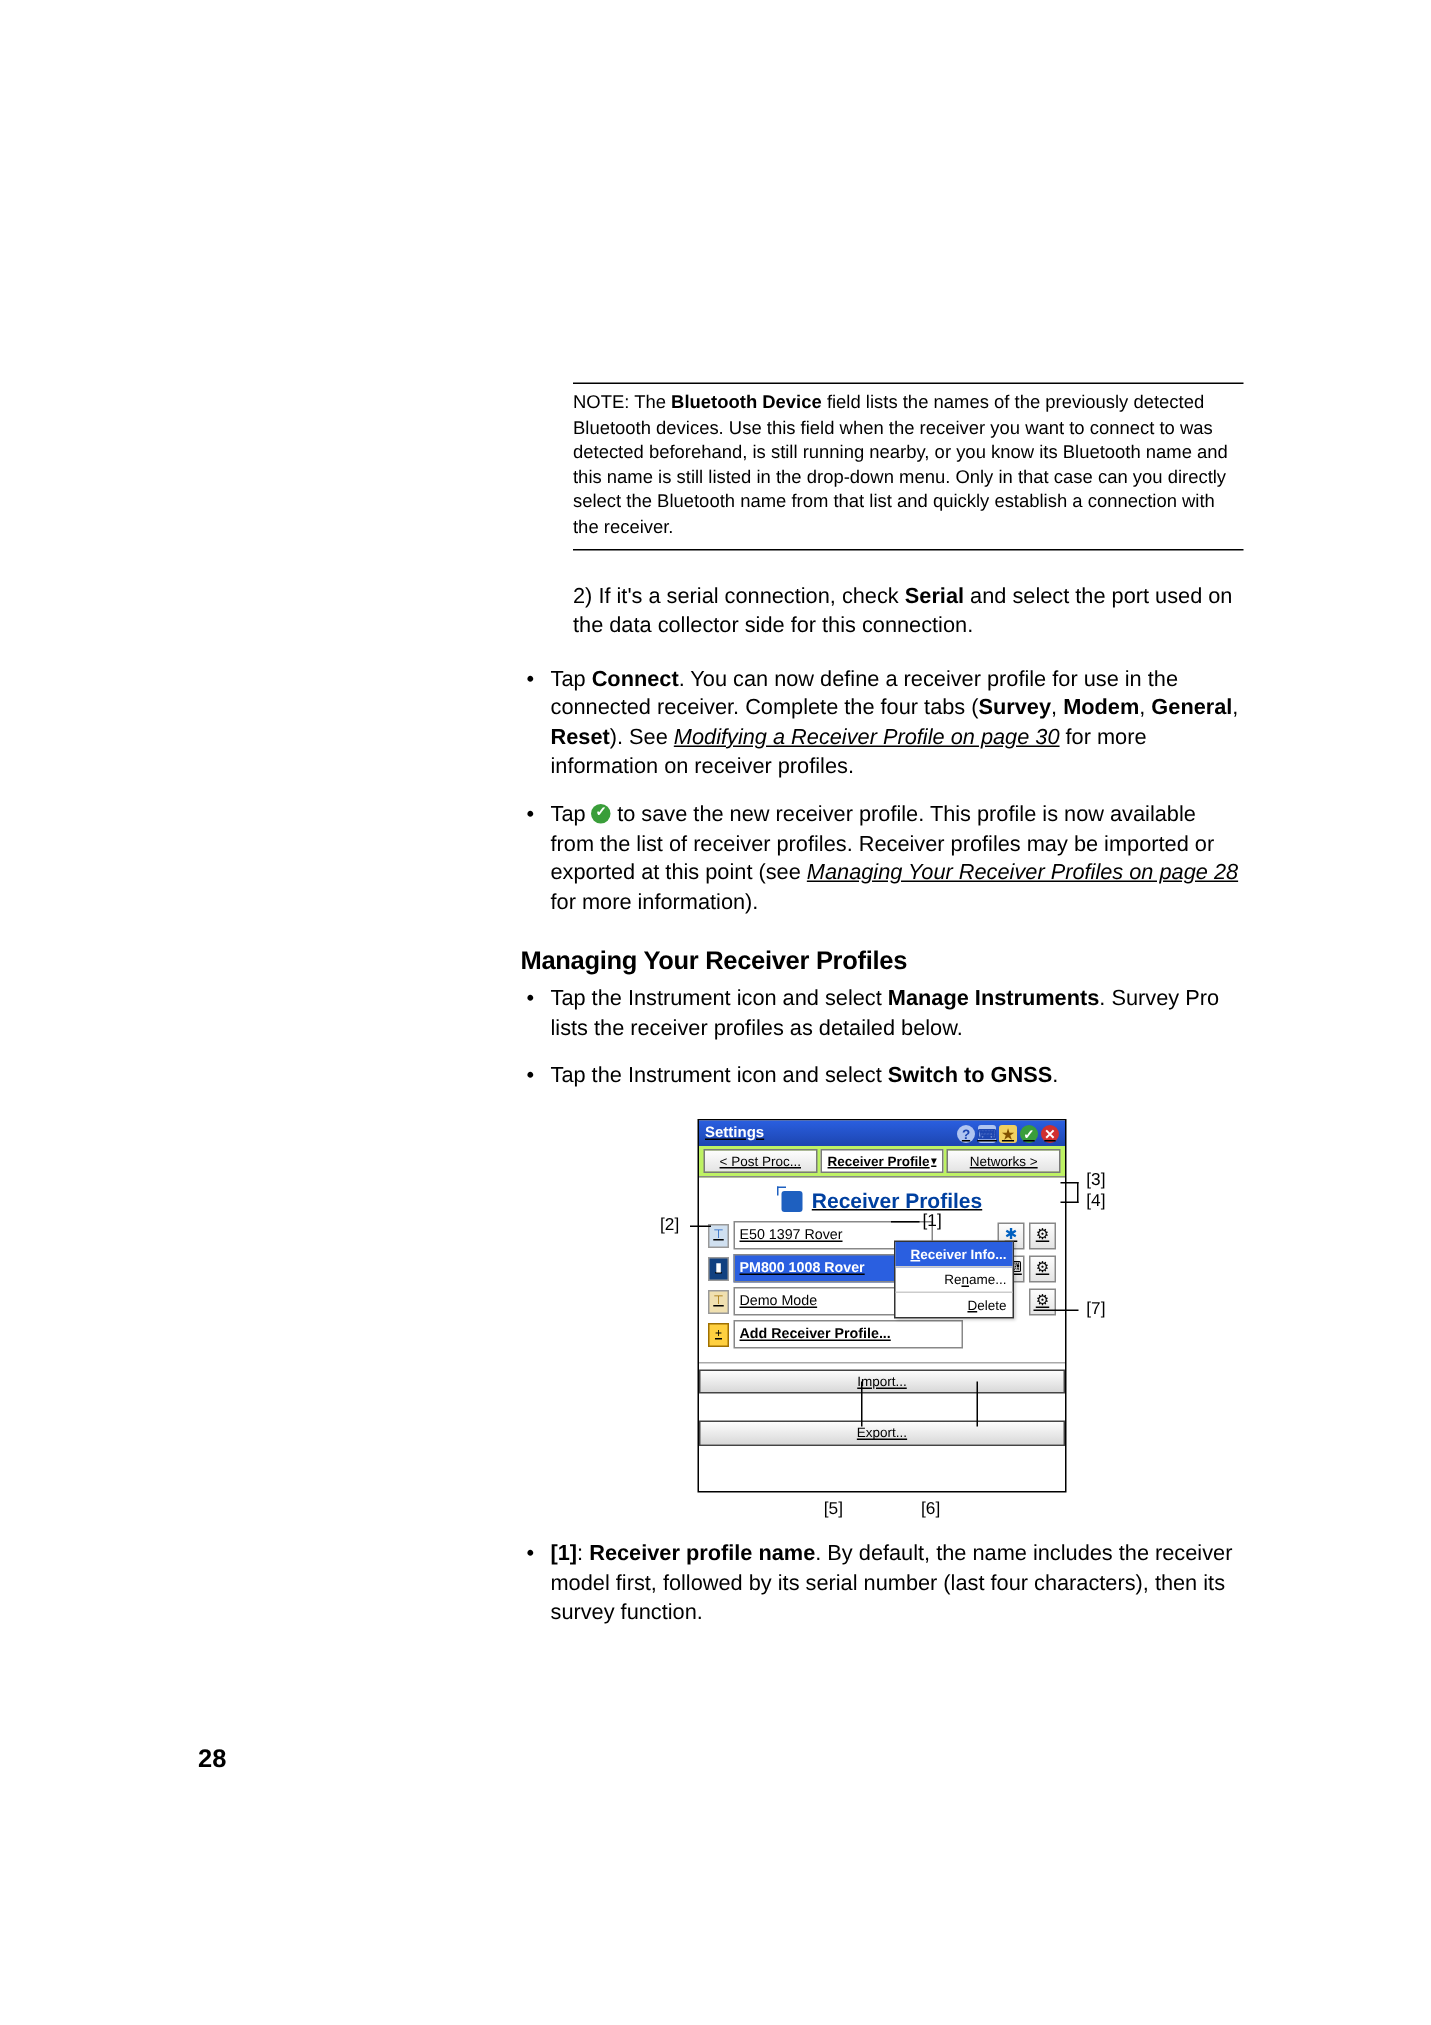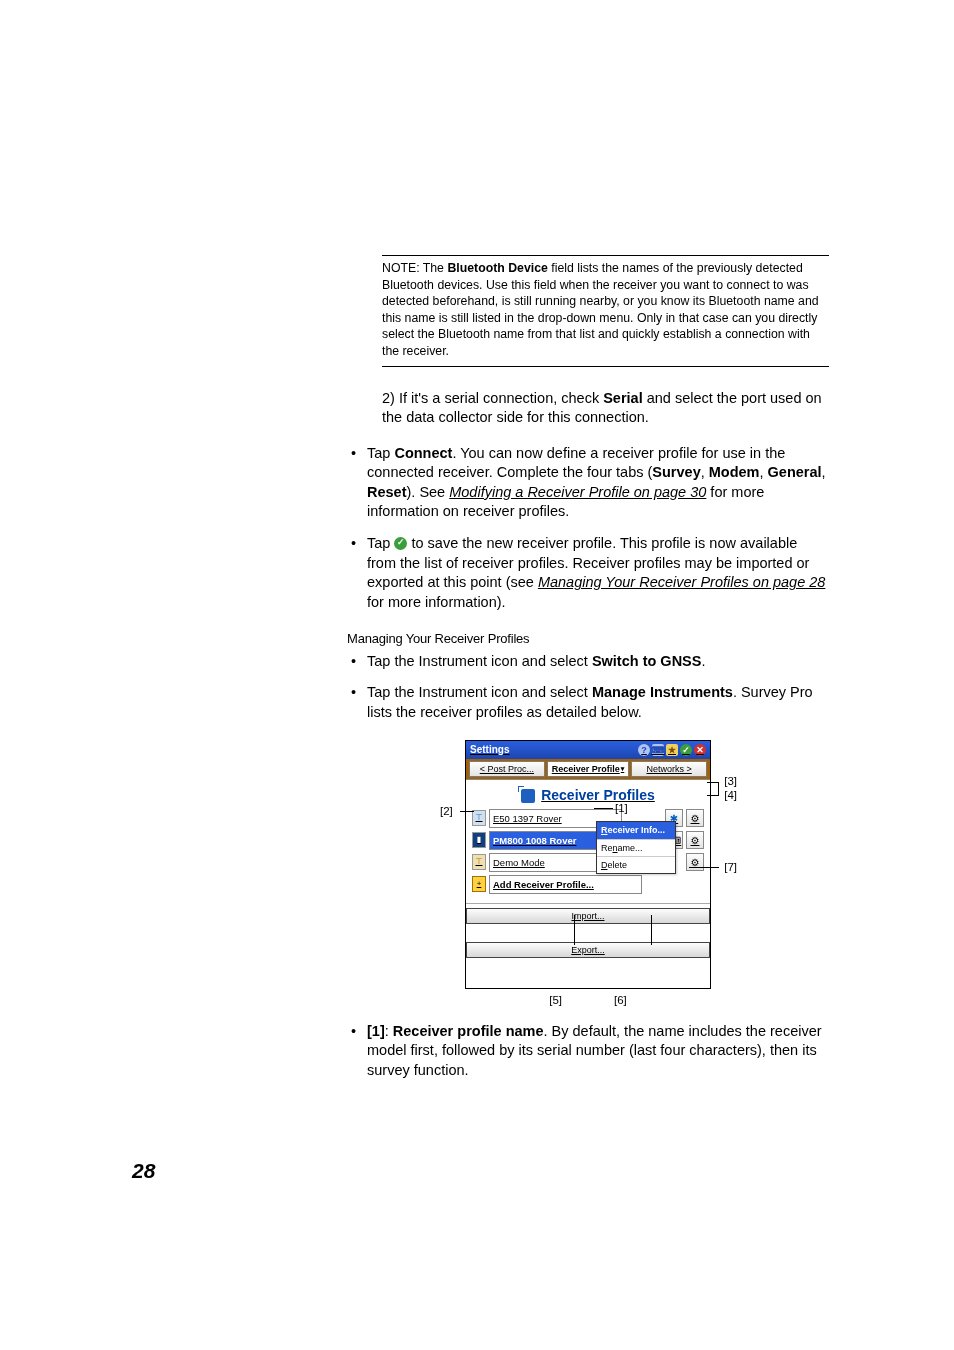--- a/index.html
+++ b/index.html
@@ -44,22 +44,22 @@
     padding-left: 20px;
     margin-bottom: 12px;
   }
   ul.bullets > li::before {
     content: "•";
     position: absolute;
     left: 4px;
     top: 0;
   }
   h2 {
-    font-size: 13px;
-    font-weight: normal;
+    font-size: 17px;
+    font-weight: bold;
     margin: 18px 0 4px 0;
     font-family: "Arial Narrow", Arial, sans-serif;
     letter-spacing: -0.2px;
   }
   b { font-weight: bold; }
   i { font-style: italic; text-decoration: underline; }
   .inline-icon {
     display: inline-block;
     width: 13px;
     height: 13px;
@@ -74,22 +74,21 @@
     font-size: 9px;
     position: absolute;
     top: -1px; left: 2.5px;
     font-weight: bold;
   }
   .page-num {
     position: absolute;
     bottom: 165px;
     left: 132px;
     font-weight: bold;
-    font-size: 21px;
-    font-style: italic;
+    font-size: 17px;
   }
   
   .shot-wrap {
     text-align: center;
     margin: 18px 0 12px 0;
     position: relative;
   }
   .shot {
     display: inline-block;
     border: 1px solid #000;
@@ -119,21 +118,21 @@
   .t-help{background:#b0c4f0;color:#1d45b0;border-radius:50%;}
   .t-kb{background:#b0c4f0;color:#1d45b0;}
   .t-star{background:#f0d060;color:#805000;}
   .t-ok{background:#3a9e3a;color:#fff;border-radius:50%;}
   .t-x{background:#d03030;color:#fff;border-radius:50%;}
   .tabs-row {
     display: flex;
     padding: 2px 3px;
     gap: 2px;
     border-bottom: 1px solid #888;
-    background: #a16207;
+    background: #bef264;
     align-items: center;
   }
   .tab {
     border: 1px solid #7a7a7a;
     font-size: 9px;
     padding: 1px 3px;
     background: linear-gradient(#fdfdfd,#e4e4e4);
     white-space: nowrap;
     flex: 1;
     display:flex;align-items:center;justify-content:center;
@@ -178,21 +177,21 @@
     position: absolute;
     left: 130px;
     top: 80px;
     width: 78px;
     background:#fff;
     border:1px solid #333;
     font-size: 9px;
     z-index: 10;
     box-shadow: 1px 1px 2px rgba(0,0,0,0.2);
   }
-  .context div { padding: 2px 4px; border-bottom:1px solid #ccc; }
+  .context div { padding: 2px 4px; border-bottom:1px solid #ccc;text-align:right; }
   .context div:first-child { background:#2a5fe0;color:#fff;font-weight:bold;}
   .context div:last-child { border-bottom:none;}
   .ctx-u { text-decoration: underline; }
   .bottom-btns {
     display: flex;
     justify-content: center;
     gap: 18px;
     padding: 4px 0 2px 0;
     border-top: 1px solid #aaa;
     margin-top: 2px;
@@ -244,22 +243,22 @@
   <li>
     <span>Tap </span><b>Connect</b><span>. You can now define a receiver profile for use in the connected receiver. Complete the four tabs (</span><b>Survey</b><span>, </span><b>Modem</b><span>, </span><b>General</b><span>, </span><b>Reset</b><span>). See </span><i>Modifying a Receiver Profile on page 30</i><span> for more information on receiver profiles.</span>
   </li>
   <li>
     <span>Tap </span><span class="inline-icon"></span><span> to save the new receiver profile. This profile is now available from the list of receiver profiles. Receiver profiles may be imported or exported at this point (see </span><i>Managing Your Receiver Profiles on page 28</i><span> for more information).</span>
   </li>
 </ul>
 
 <h2>Managing Your Receiver Profiles</h2>
 <ul class="bullets">
+  <li><span>Tap the Instrument icon and select </span><b>Manage Instruments</b><span>. Survey Pro lists the receiver profiles as detailed below.</span></li>
   <li><span>Tap the Instrument icon and select </span><b>Switch to GNSS</b><span>.</span></li>
-  <li><span>Tap the Instrument icon and select </span><b>Manage Instruments</b><span>. Survey Pro lists the receiver profiles as detailed below.</span></li>
 </ul>
 
 <div class="shot-wrap">
   <div style="display:inline-block;position:relative;">
     
     <span class="callout" style="left:-25px;top:64px;">[2]</span>
     <div class="callout-line" style="left:-5px;top:71px;width:14px;height:1px;"></div>
     
     <span class="callout" style="right:-26px;top:34px;">[3]</span>
     <span class="callout" style="right:-26px;top:48px;">[4]</span>

